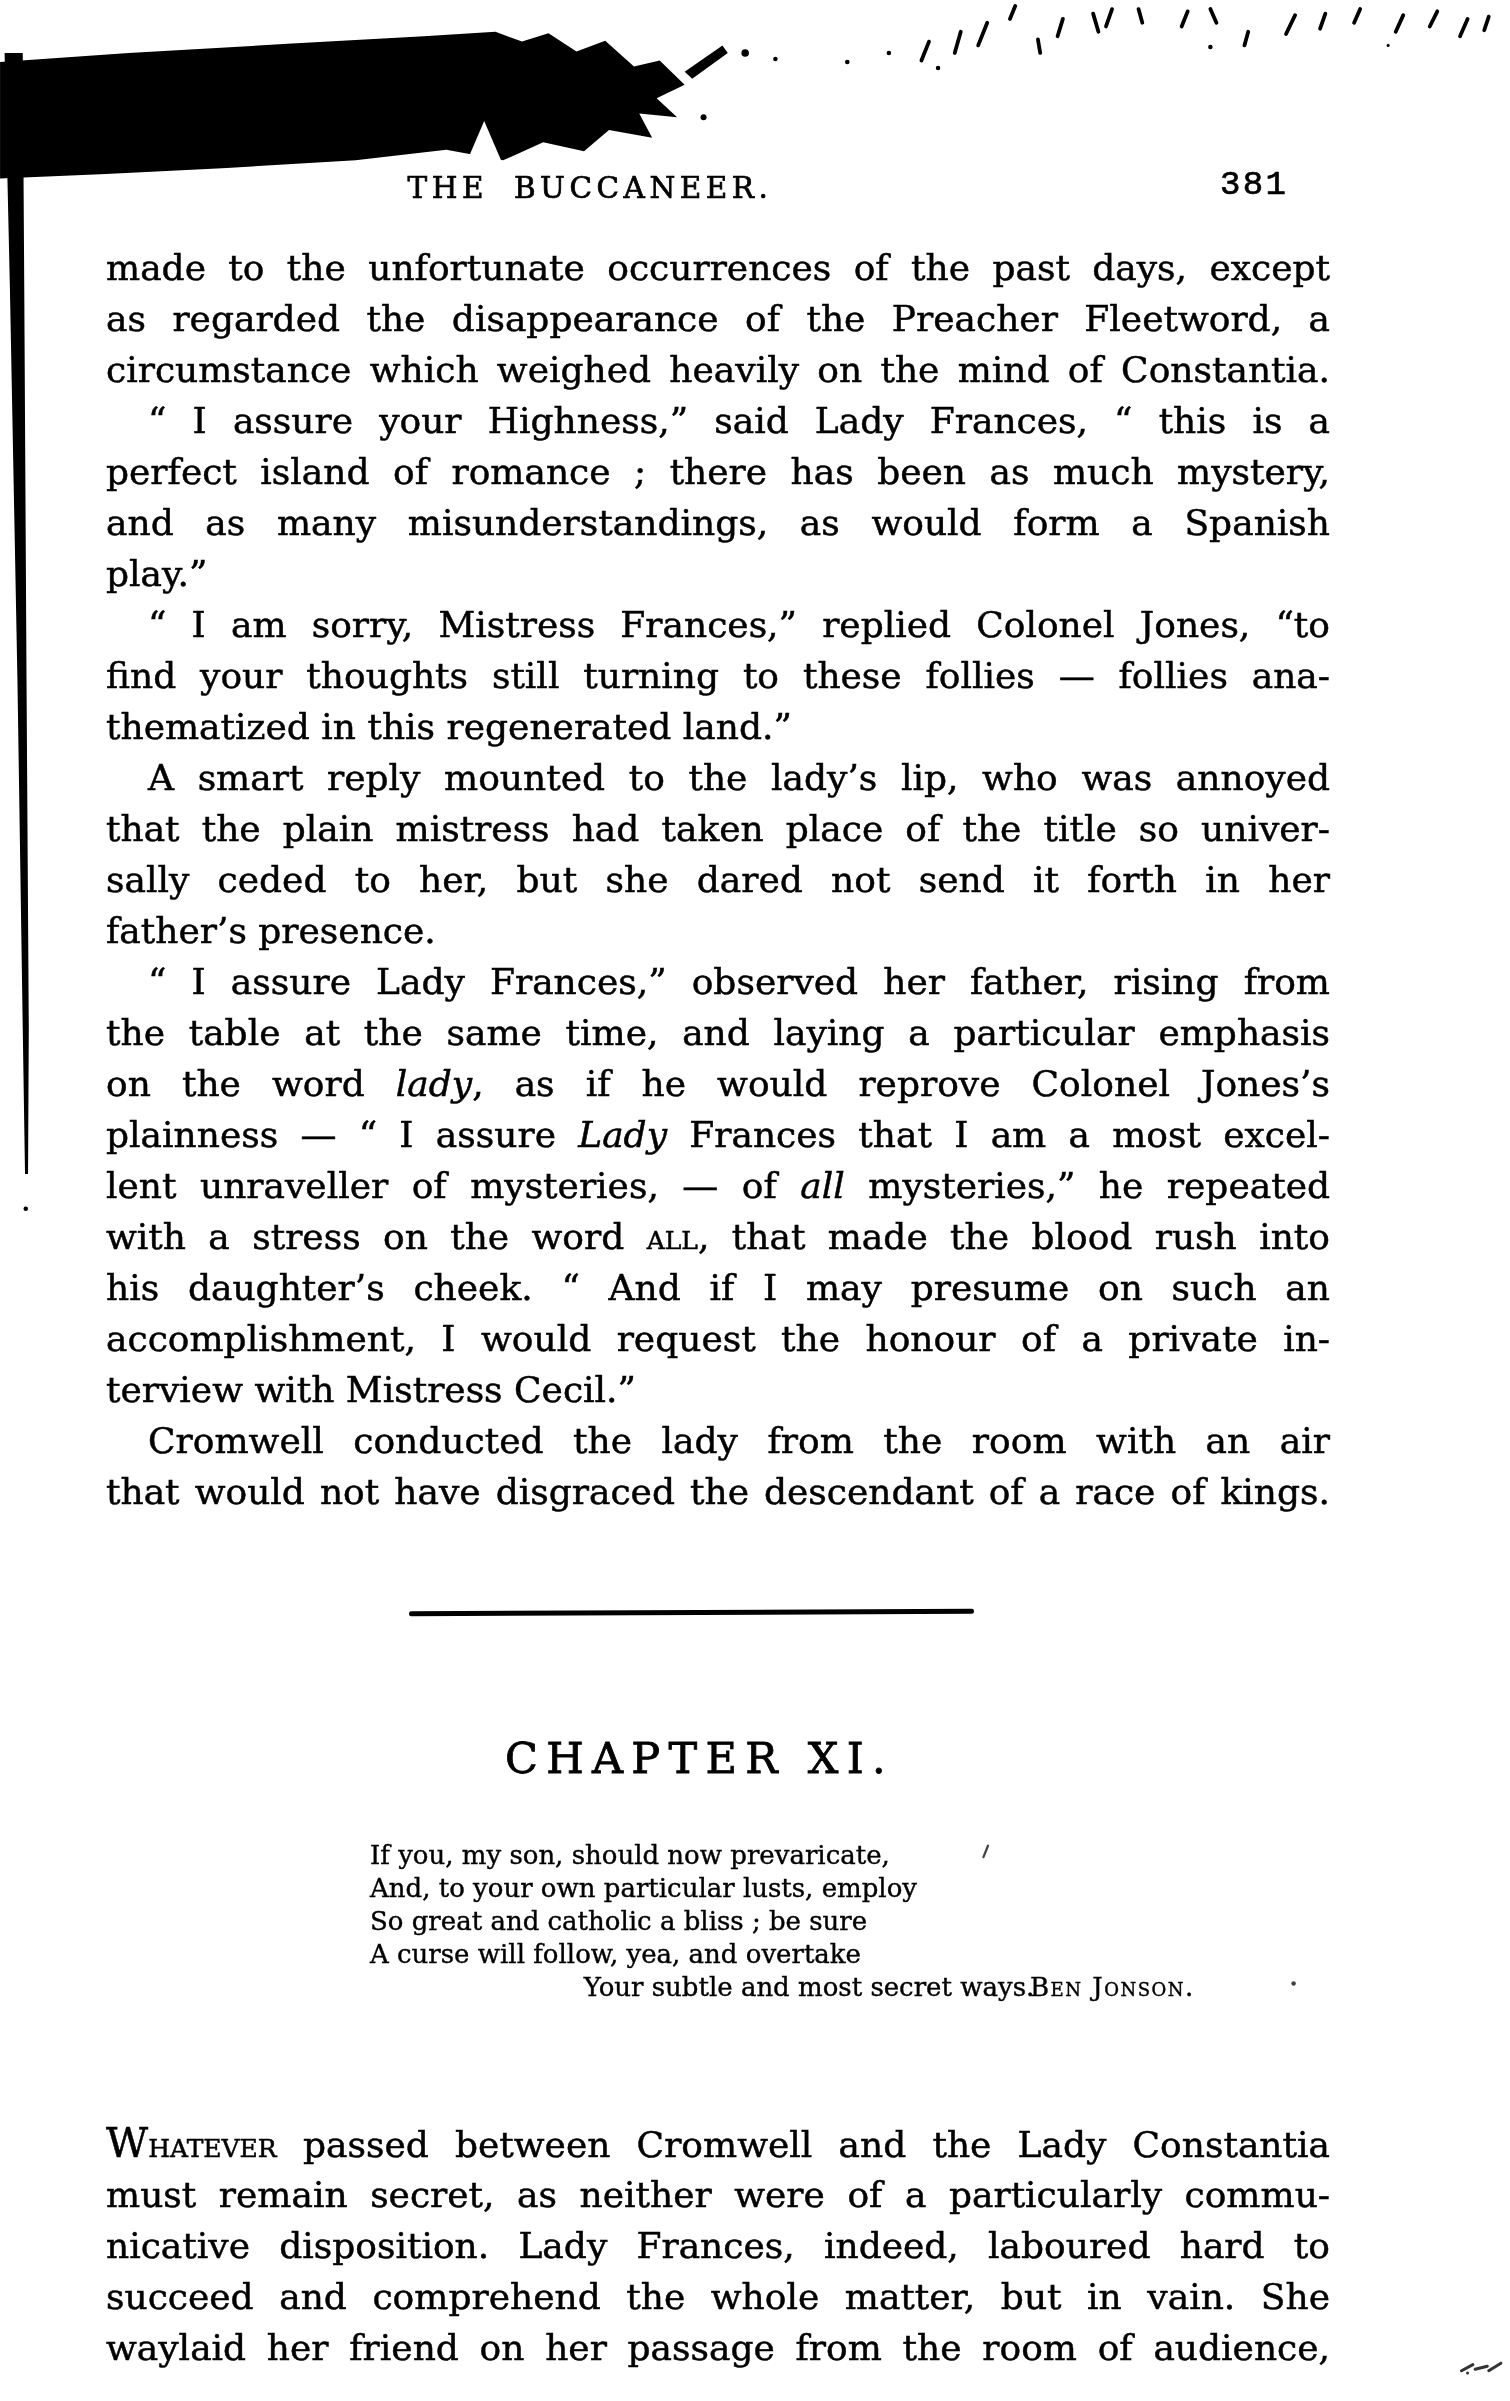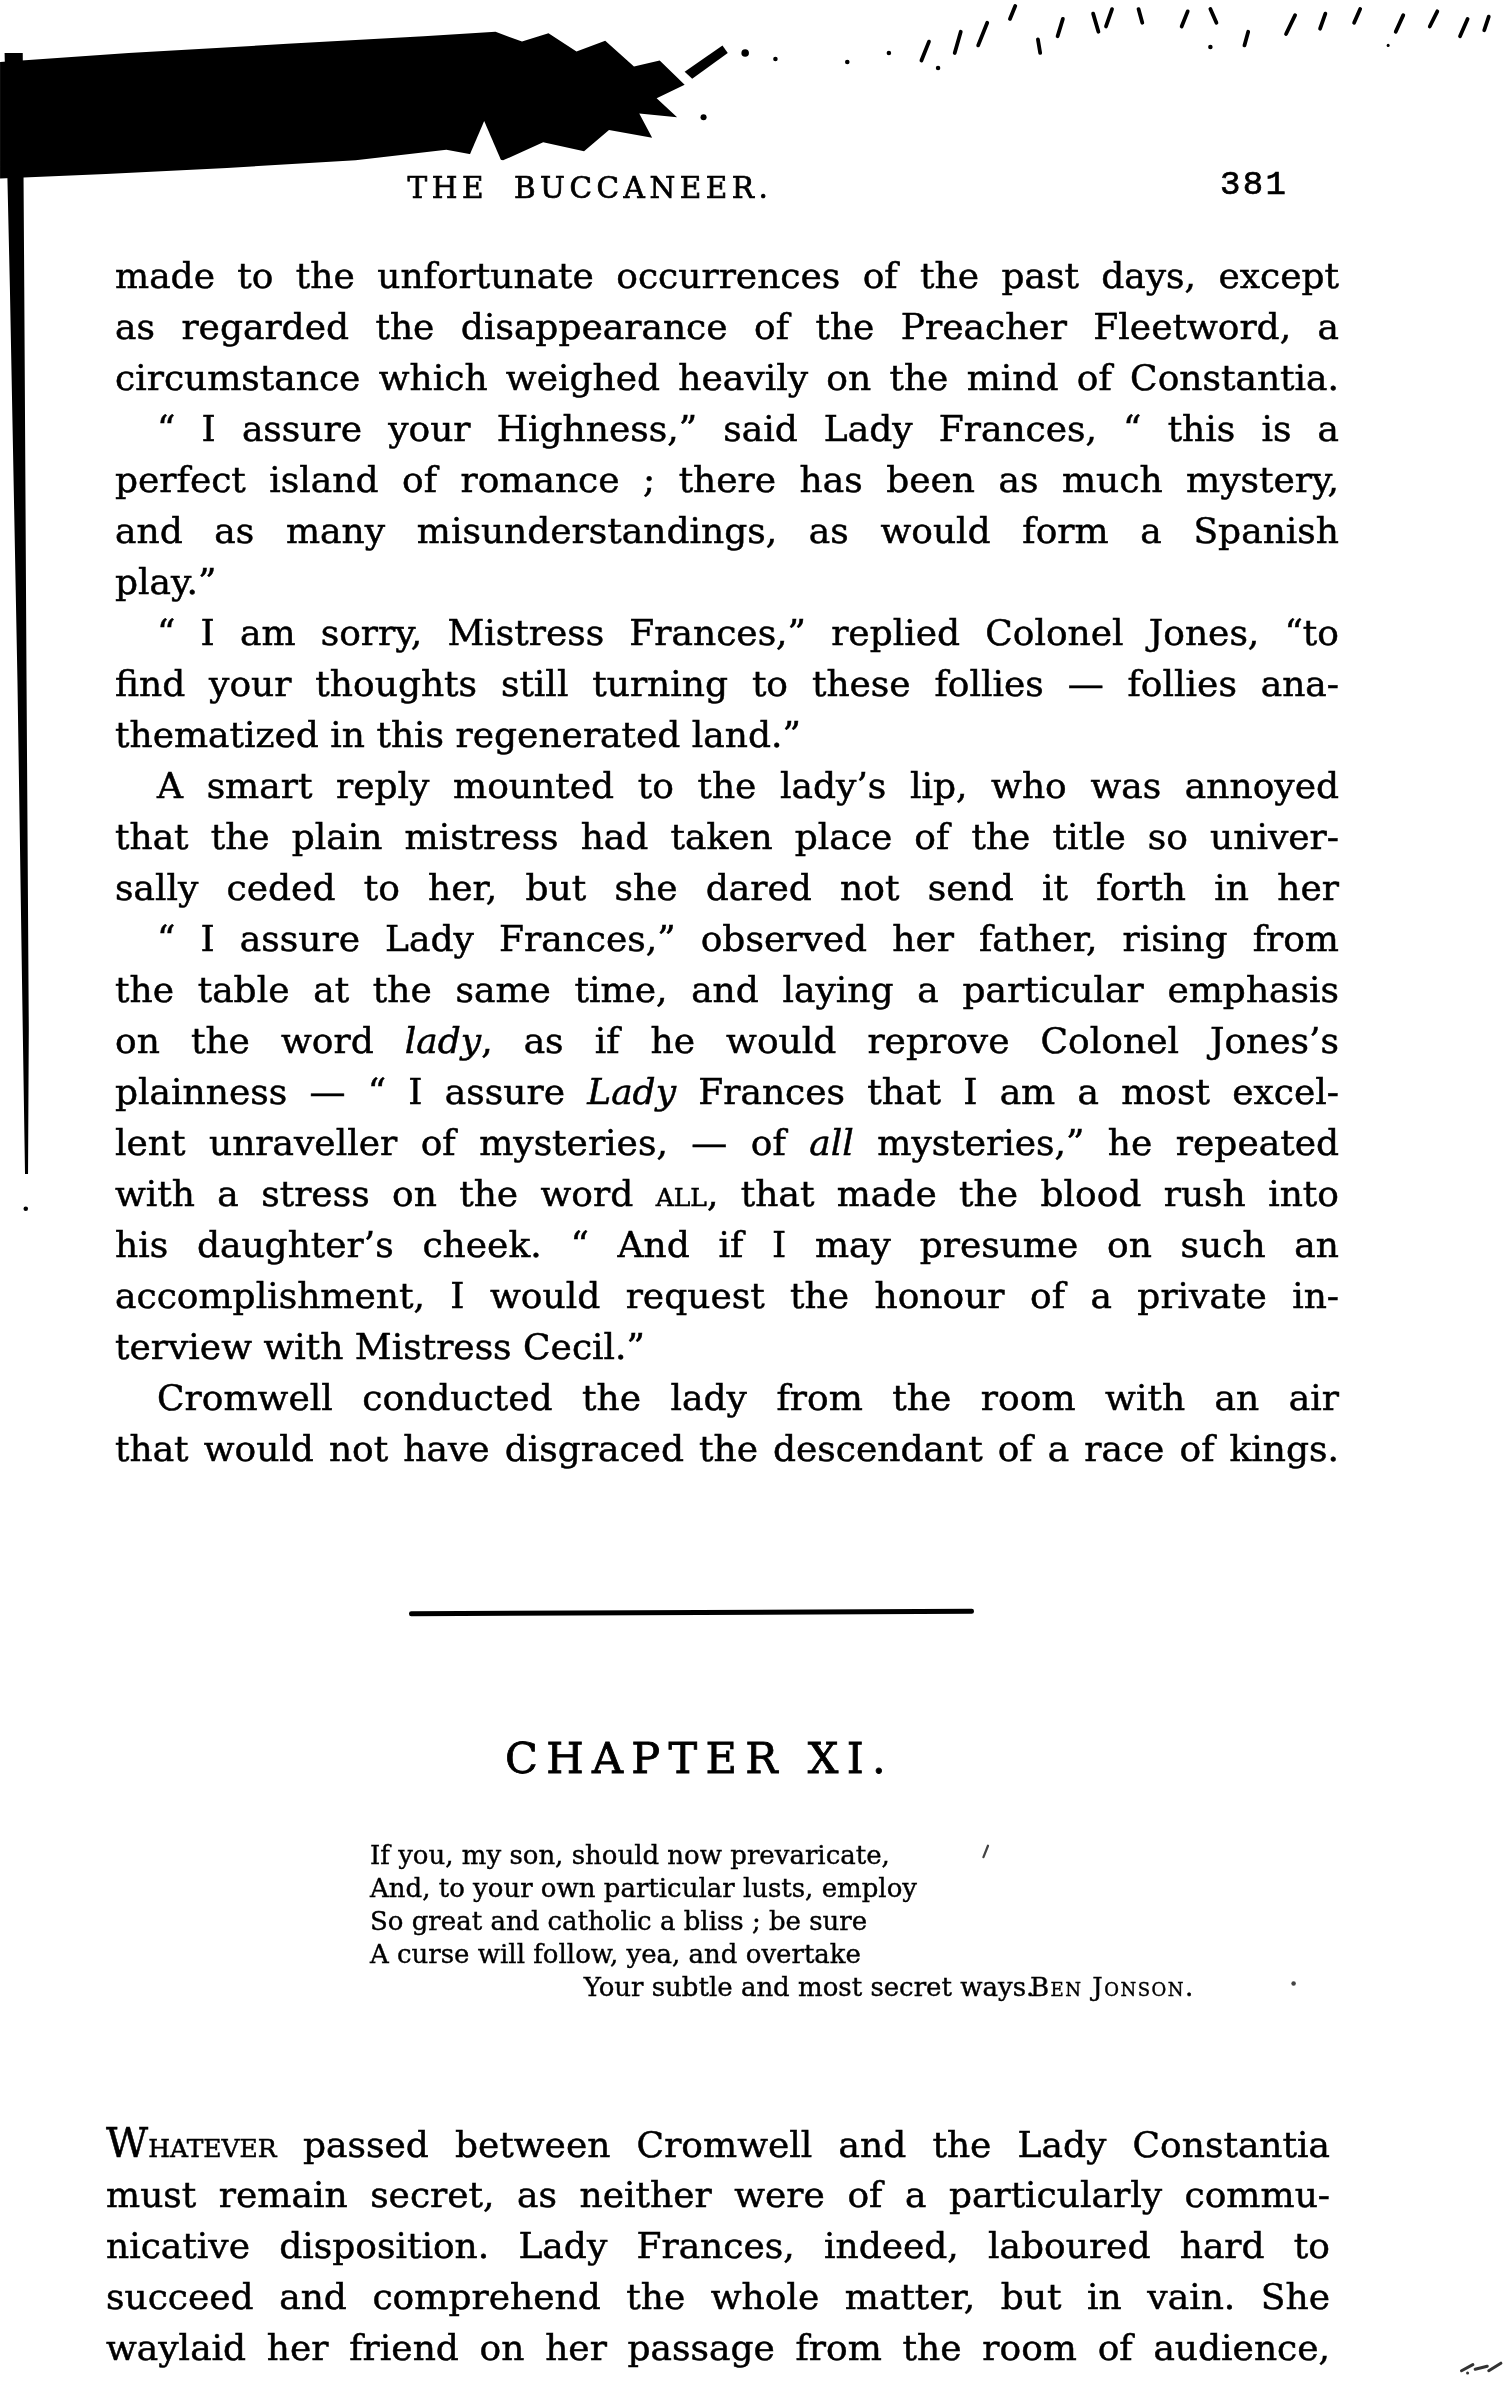--- a/index.html
+++ b/index.html
@@ -16,21 +16,21 @@
     position:absolute; top:171px; left:0; width:1180px;
     text-align:center; font-size:29.5px; letter-spacing:4.5px; word-spacing:12px;
     -webkit-text-stroke:0.7px #000;
   }
   .page-number {
     position:absolute; top:166px; left:1220px;
     font-size:34px; letter-spacing:2.3px;font-family:Liberation Mono, monospace;
     -webkit-text-stroke:0.7px #000;
   }
   
-  .body-text { position:absolute; left:106px; top:250px; width:1224px;margin-left:9px; }
+  .body-text { position:absolute; left:106px; top:242px; width:1224px; }
   .p7-block  { position:absolute; left:106px; top:2118px; width:1224px; }
   .line {
     font-size:36px; line-height:51px; height:51px;
     text-align:justify; text-align-last:justify;
     -webkit-text-stroke:0.5px #000;
   }
   .line.short { text-align:left; text-align-last:left; }
   .indent { text-indent:42px; }
   .it { font-style:italic; }
   .sc { font-variant:small-caps; }
@@ -139,20 +139,21 @@
     <div>
       <div class="line indent">“ I am sorry, Mistress Frances,” replied Colonel Jones, “to</div>
       <div class="line">find your thoughts still turning to these follies — follies ana-</div>
       <div class="line short">thematized in this regenerated land.”</div>
     </div>
 
     <div>
       <div class="line indent">A smart reply mounted to the lady’s lip, who was annoyed</div>
       <div class="line">that the plain mistress had taken place of the title so univer-</div>
       <div class="line">sally ceded to her, but she dared not send it forth in her</div>
+      <div class="line short">father’s presence.</div>
     </div>
 
     <div>
       <div class="line indent">“ I assure Lady Frances,” observed her father, rising from</div>
       <div class="line">the table at the same time, and laying a particular emphasis</div>
       <div class="line"><span>on the word </span><span class="it">lady</span><span>, as if he would reprove Colonel Jones’s</span></div>
       <div class="line"><span>plainness — “ I assure </span><span class="it">Lady</span><span> Frances that I am a most excel-</span></div>
       <div class="line"><span>lent unraveller of mysteries, — of </span><span class="it">all</span><span> mysteries,” he repeated</span></div>
       <div class="line"><span>with a stress on the word </span><span class="sc">all</span><span>, that made the blood rush into</span></div>
       <div class="line">his daughter’s cheek. “ And if I may presume on such an</div>

